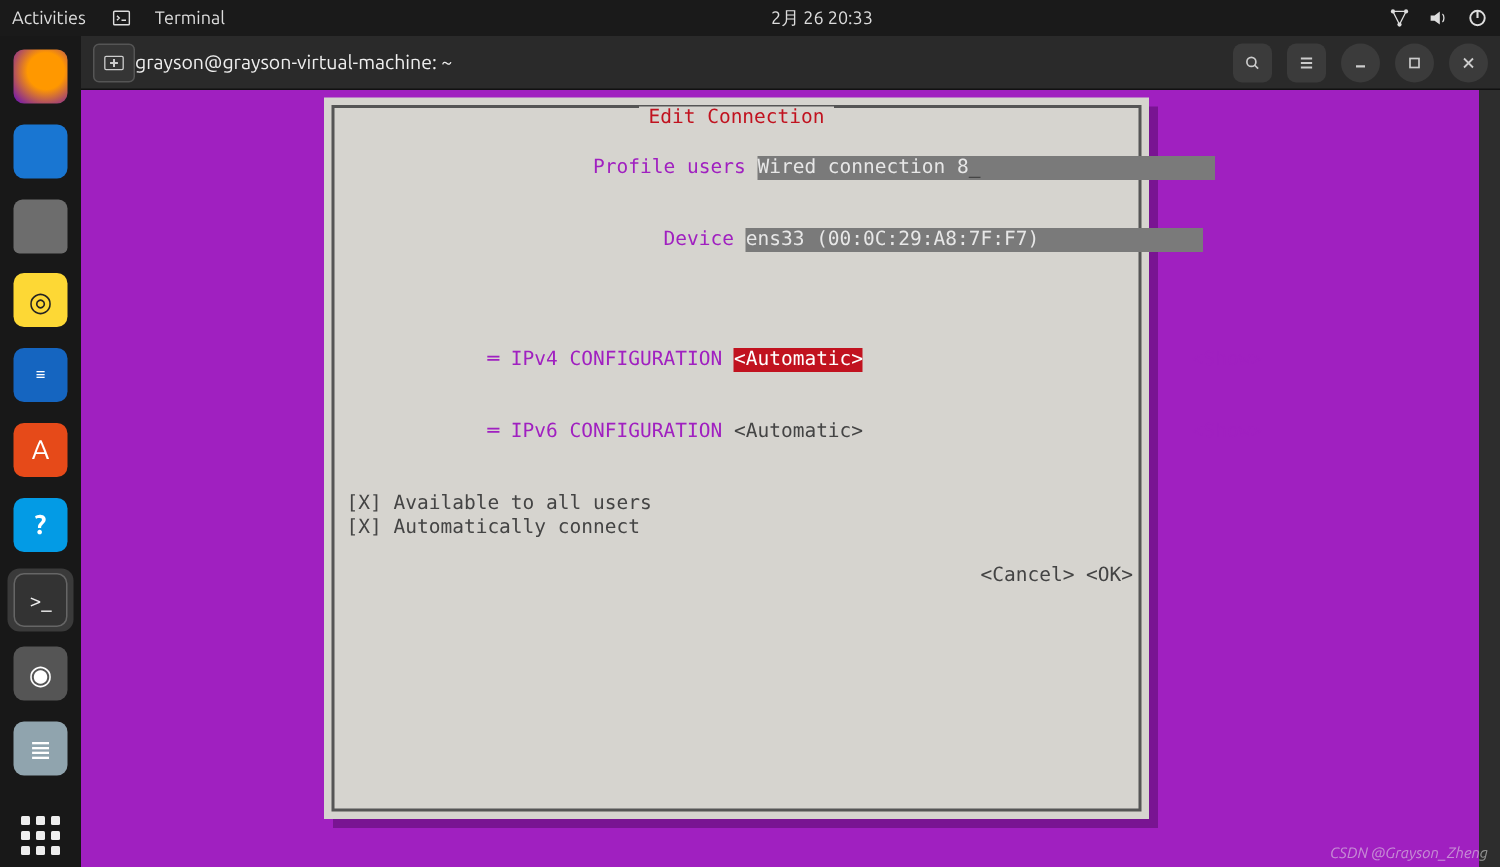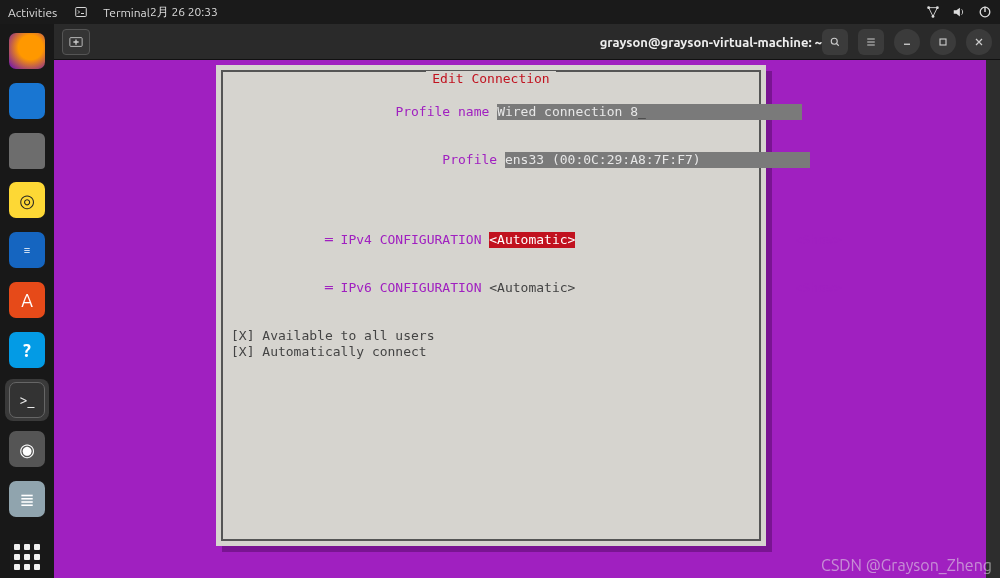--- a/index.html
+++ b/index.html
@@ -12,21 +12,21 @@
     }
     
     .top-panel {
       height: 24px;
       background: #1a1a1a;
       display: flex; align-items: center;
       color: #ddd; font-size: 12px;
       padding: 0 8px;
     }
     .top-panel .left { flex: 0 0 auto; display: flex; gap: 18px; align-items: center; }
-    .top-panel .center { flex: 1; text-align: left; }
+    .top-panel .center { flex: 1; text-align: center; padding-left: 20px; }
     .top-panel .right { flex: 0 0 auto; display: flex; gap: 12px; align-items: center; }
     .top-panel .right svg { width: 14px; height: 14px; fill: #ddd; }
 
     .term-icon { display: inline-flex; align-items: center; gap: 16px; }
     .term-icon svg { width: 12px; height: 12px; fill: #ddd; }
 
     
     .dock {
       position: absolute;
       left: 0; top: 24px; bottom: 0;
@@ -77,21 +77,21 @@
       color:#eee; font-size:13px;
       padding: 0 8px;
       border-bottom: 1px solid #111;
     }
     .win-title .newtab {
       width:28px; height:26px; border:1px solid #555; border-radius:4px;
       display:flex; align-items:center; justify-content:center;
       background:#353535;
     }
     .win-title .newtab svg { width:14px; height:14px; fill:#ddd; }
-    .win-title .title-text { flex:1; text-align:right; font-weight:700; }
+    .win-title .title-text { flex:1; text-align:left; font-weight:400; }
     .win-title .ctl { display:flex; gap:10px; }
     .win-title .btn {
       width:26px; height:26px; border-radius:50%; background:#3b3b3b;
       display:flex; align-items:center; justify-content:center;
     }
     .win-title .btn svg { width:12px; height:12px; fill:#ccc; }
     .win-title .btn.square { border-radius:6px; }
 
     
     .term-body {
@@ -142,21 +142,22 @@
     .red-inv {
       background:#c1121f; color:#fff;
       display:inline-block;
     }
     .plain { color:#444; }
 
     
     .watermark {
       position:absolute; right:8px; bottom:4px;
       color: rgba(230,230,230,0.55);
-      font-size: 16px;
+      font-size: 10px;
+      font-style: italic;
     }
   </style>
 </head>
 <body>
 
 <div class="top-panel">
   <div class="left">
     <span>Activities</span>
     <span class="term-icon">
       <svg viewBox="0 0 16 16">
@@ -274,36 +275,37 @@
   <div class="term-body">
     <div class="term-scroll"></div>
 
     <div class="dialog">
       <div class="dlg-border">
         <div class="dlg-title-wrap">
           <span class="dlg-title"> Edit Connection </span>
         </div>
         <div class="dlg-content">
           <div class="row">
-            <span class="label-m">         <span>Profile name</span> </span><span class="gray-inv"><span>Wired connection 8</span><span class="plain" style="color:#222;">_</span><span>                    </span></span>
+            <span class="label-m">         <span>Profile users</span> </span><span class="gray-inv"><span>Wired connection 8</span><span class="plain" style="color:#222;">_</span><span>                    </span></span>
           </div>
           <div class="row">
-            <span class="label-m">               <span>Profile</span> </span><span class="gray-inv"><span>ens33 (00:0C:29:A8:7F:F7)</span><span>              </span></span>
+            <span class="label-m">               <span>Device</span> </span><span class="gray-inv"><span>ens33 (00:0C:29:A8:7F:F7)</span><span>              </span></span>
           </div>
           <div class="row">&nbsp;</div>
           <div class="row">&nbsp;</div>
           <div class="row">
             <span class="label-m">═ IPv4 CONFIGURATION </span><span class="red-inv">&lt;Automatic&gt;</span><span class="label-m">                            &lt;Show&gt;</span>
           </div>
           <div class="row">
             <span class="label-m">═ IPv6 CONFIGURATION </span><span class="plain">&lt;Automatic&gt;</span><span class="label-m">                            &lt;Show&gt;</span>
           </div>
           <div class="row">&nbsp;</div>
           <div class="row"><span class="plain">[X] Available to all users</span></div>
           <div class="row"><span class="plain">[X] Automatically connect</span></div>
           <div class="row">&nbsp;</div>
+          <div class="row"><span class="plain">                                                      &lt;Cancel&gt; &lt;OK&gt;</span></div>
         </div>
       </div>
     </div>
   </div>
 </div>
 
 <div class="watermark">CSDN @Grayson_Zheng</div>
 
 </body></html>

